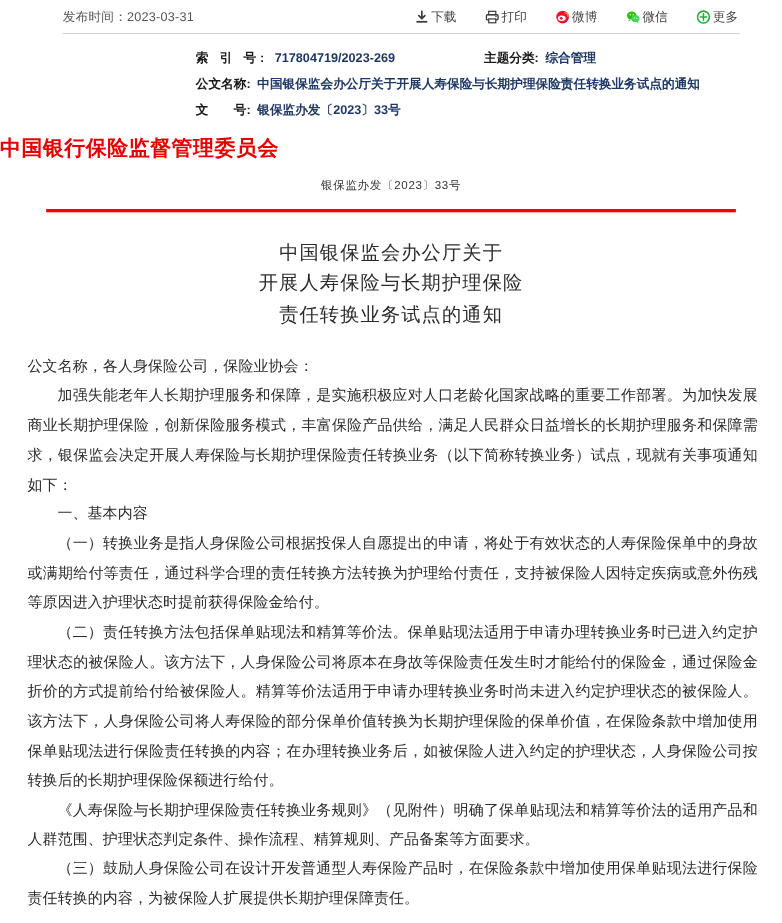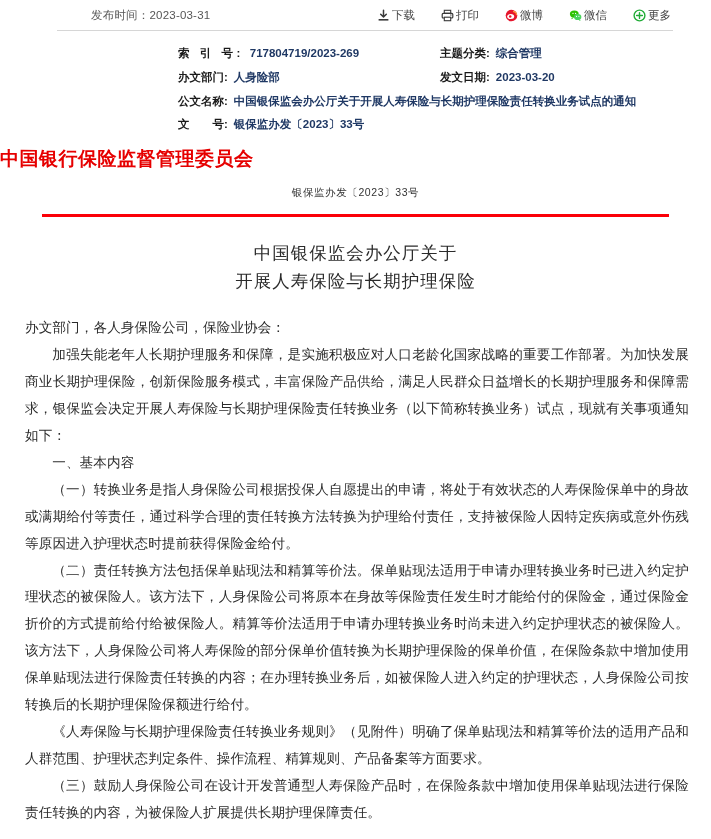--- a/index.html
+++ b/index.html
@@ -14,21 +14,21 @@
     overflow: hidden;
     font-family: "Liberation Sans", "DejaVu Sans", sans-serif;
     color: #222222;
     position: relative;
   }
 
   
   .topbar {
     position: relative;
     height: 30px;
-    padding: 0 40px 0 91px;
+    padding: 0 40px 0 57px;
     display: flex;
     align-items: center;
     justify-content: space-between;
   }
   .publish-time {
     font-size: 11.5px;
     color: #555555;
     letter-spacing: 0.2px;
     white-space: nowrap;
   }
@@ -225,30 +225,20 @@
     <div class="meta-cell left">
       <span class="meta-label spaced">索 引 号:</span>
       <span class="meta-value">717804719/2023-269</span>
     </div>
     <div class="meta-cell right">
       <span class="meta-label">主题分类:</span>
       <span class="meta-value">综合管理</span>
     </div>
   </div>
 
-  <div class="meta-row">
-    <div class="meta-cell left">
-      <span class="meta-label">办文部门:</span>
-      <span class="meta-value">人身险部</span>
-    </div>
-    <div class="meta-cell right">
-      <span class="meta-label">发文日期:</span>
-      <span class="meta-value">2023-03-20</span>
-    </div>
-  </div>
 
   <div class="meta-row">
     <div class="meta-cell full">
       <span class="meta-label">公文名称:</span>
       <span class="meta-value">中国银保监会办公厅关于开展人寿保险与长期护理保险责任转换业务试点的通知</span>
     </div>
   </div>
 
   <div class="meta-row">
     <div class="meta-cell full">
@@ -259,24 +249,25 @@
 
 </div>
 
 <div class="issuer">中国银行保险监督管理委员会</div>
 <div class="doc-no">银保监办发〔2023〕33号</div>
 <div class="red-rule"></div>
 
 <div class="doc-title">
   <div class="tline">中国银保监会办公厅关于</div>
   <div class="tline">开展人寿保险与长期护理保险</div>
+  <div class="tline">责任转换业务试点的通知</div>
 </div>
 
 <div class="body-wrap">
-  <p class="para">办文部门，各人身保险公司，保险业协会：</p>
+  <p class="para">公文名称，各人身保险公司，保险业协会：</p>
   <p class="para indent">加强失能老年人长期护理服务和保障，是实施积极应对人口老龄化国家战略的重要工作部署。为加快发展商业长期护理保险，创新保险服务模式，丰富保险产品供给，满足人民群众日益增长的长期护理服务和保障需求，银保监会决定开展人寿保险与长期护理保险责任转换业务（以下简称转换业务）试点，现就有关事项通知如下：</p>
   <p class="para indent">一、基本内容</p>
   <p class="para indent">（一）转换业务是指人身保险公司根据投保人自愿提出的申请，将处于有效状态的人寿保险保单中的身故或满期给付等责任，通过科学合理的责任转换方法转换为护理给付责任，支持被保险人因特定疾病或意外伤残等原因进入护理状态时提前获得保险金给付。</p>
   <p class="para indent">（二）责任转换方法包括保单贴现法和精算等价法。保单贴现法适用于申请办理转换业务时已进入约定护理状态的被保险人。该方法下，人身保险公司将原本在身故等保险责任发生时才能给付的保险金，通过保险金折价的方式提前给付给被保险人。精算等价法适用于申请办理转换业务时尚未进入约定护理状态的被保险人。该方法下，人身保险公司将人寿保险的部分保单价值转换为长期护理保险的保单价值，在保险条款中增加使用保单贴现法进行保险责任转换的内容；在办理转换业务后，如被保险人进入约定的护理状态，人身保险公司按转换后的长期护理保险保额进行给付。</p>
   <p class="para indent">《人寿保险与长期护理保险责任转换业务规则》（见附件）明确了保单贴现法和精算等价法的适用产品和人群范围、护理状态判定条件、操作流程、精算规则、产品备案等方面要求。</p>
   <p class="para indent">（三）鼓励人身保险公司在设计开发普通型人寿保险产品时，在保险条款中增加使用保单贴现法进行保险责任转换的内容，为被保险人扩展提供长期护理保障责任。</p>
 
 </div>
 
 </body></html>

